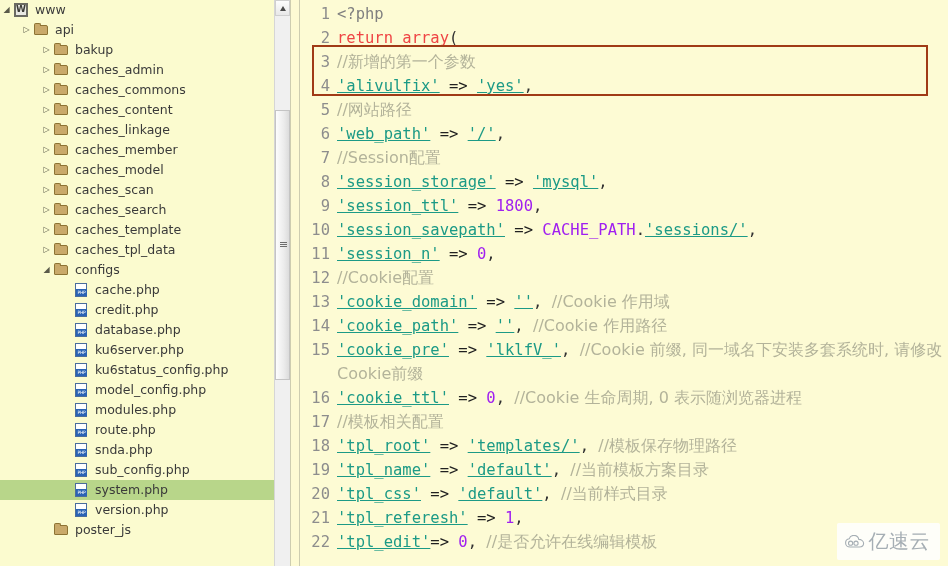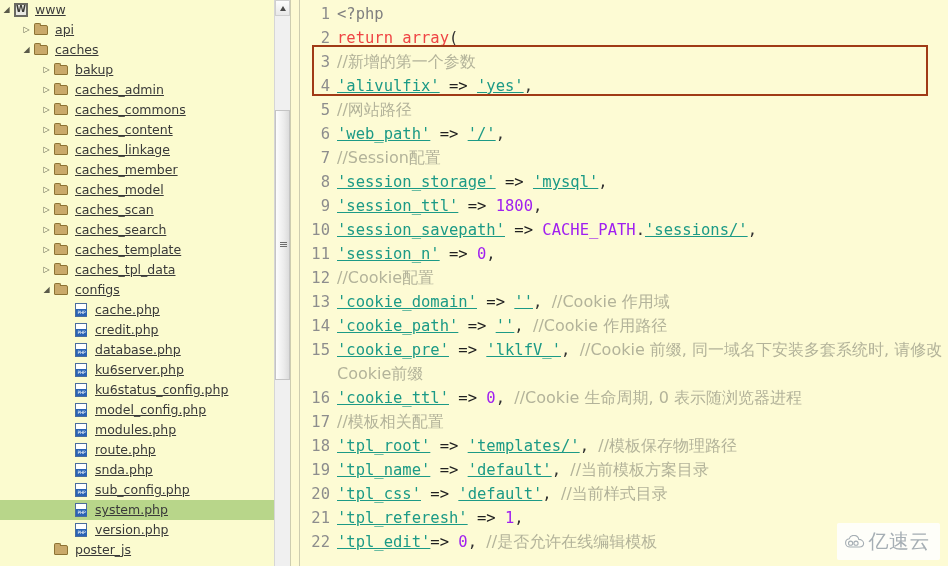--- a/index.html
+++ b/index.html
@@ -124,21 +124,21 @@
     position: absolute;
     left: 1px; top: 3px;
     width: 14px; height: 14px;
     line-height: 13px;
     text-align: center;
     font-size: 9px;
     font-weight: bold;
     color: #3b3b36;
     font-family: "DejaVu Sans", sans-serif;
   }
-  .label { padding-right: 6px; text-decoration: underline; }
+  .label { padding-right: 6px; }
 
   
   #sb-scroll {
     position: absolute;
     right: 0; top: 0;
     width: 16px; height: 566px;
     background: #f0f0f0;
     border-left: 1px solid #d6d6d6;
     box-sizing: border-box;
   }
@@ -276,26 +276,20 @@
         <div class="node">
           <span class="twisty expanded"></span>
           <span class="ico www"></span>
           <span class="label">www</span>
         </div>
         <div class="node">
           <span style="display: inline-block; width: 20px; flex: 0 0 20px;"></span>
           <span class="twisty collapsed"></span>
           <span class="ico folder"></span>
           <span class="label">api</span>
-        </div>
-        <div class="node">
-          <span style="display: inline-block; width: 20px; flex: 0 0 20px;"></span>
-          <span class="twisty expanded"></span>
-          <span class="ico folder"></span>
-          <span class="label">caches</span>
         </div>
         <div class="node">
           <span style="display: inline-block; width: 20px; flex: 0 0 20px;"></span>
           <span style="display: inline-block; width: 20px; flex: 0 0 20px;"></span>
           <span class="twisty collapsed"></span>
           <span class="ico folder"></span>
           <span class="label">bakup</span>
         </div>
         <div class="node">
           <span style="display: inline-block; width: 20px; flex: 0 0 20px;"></span>

